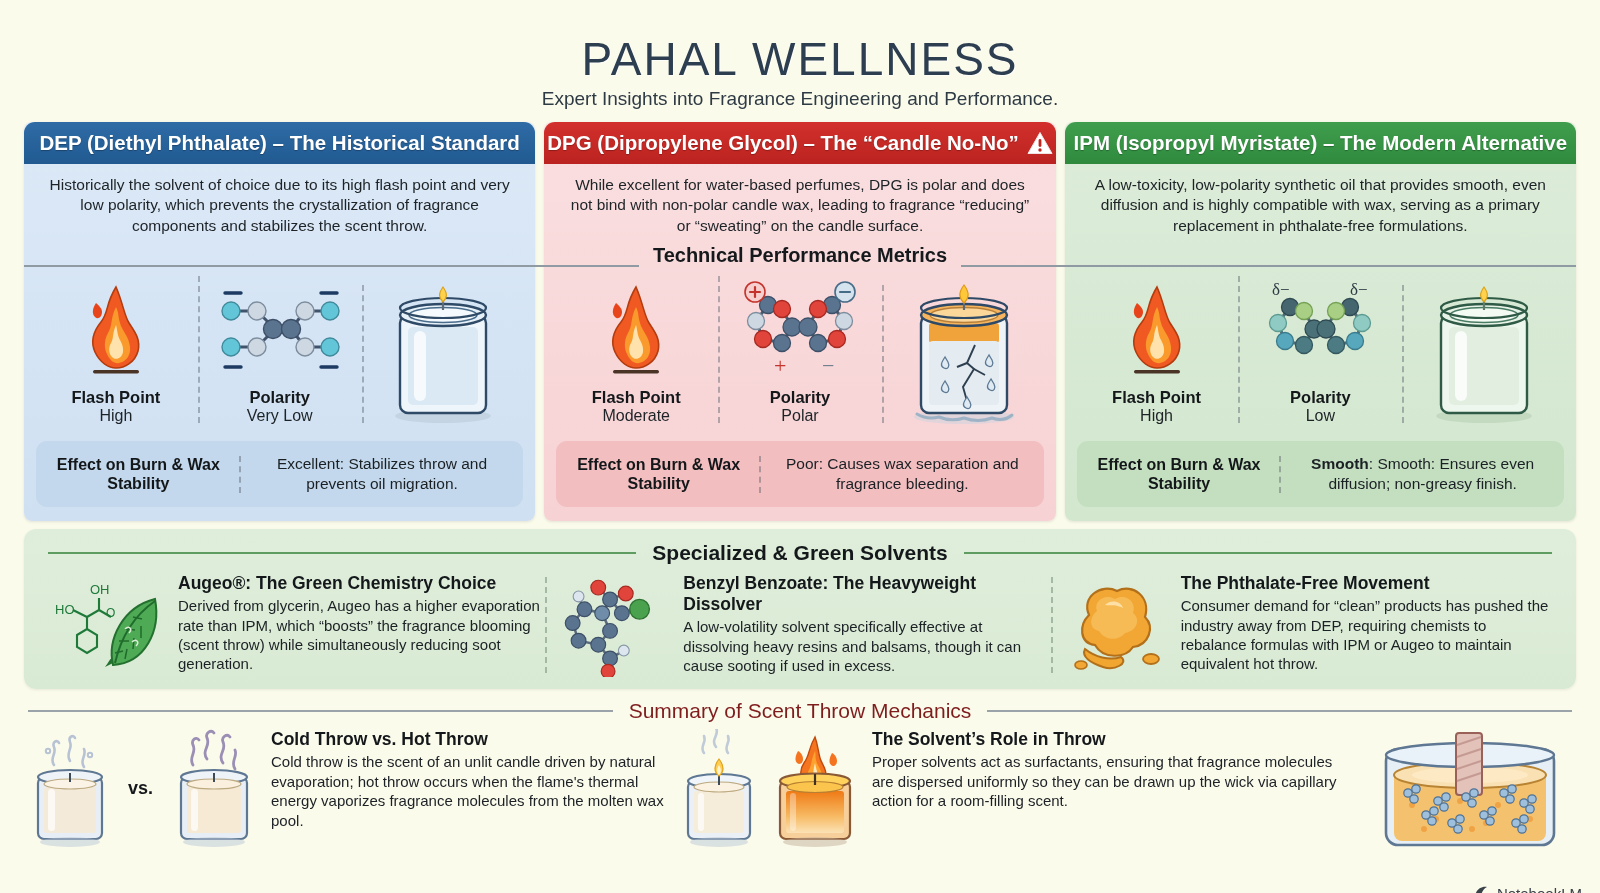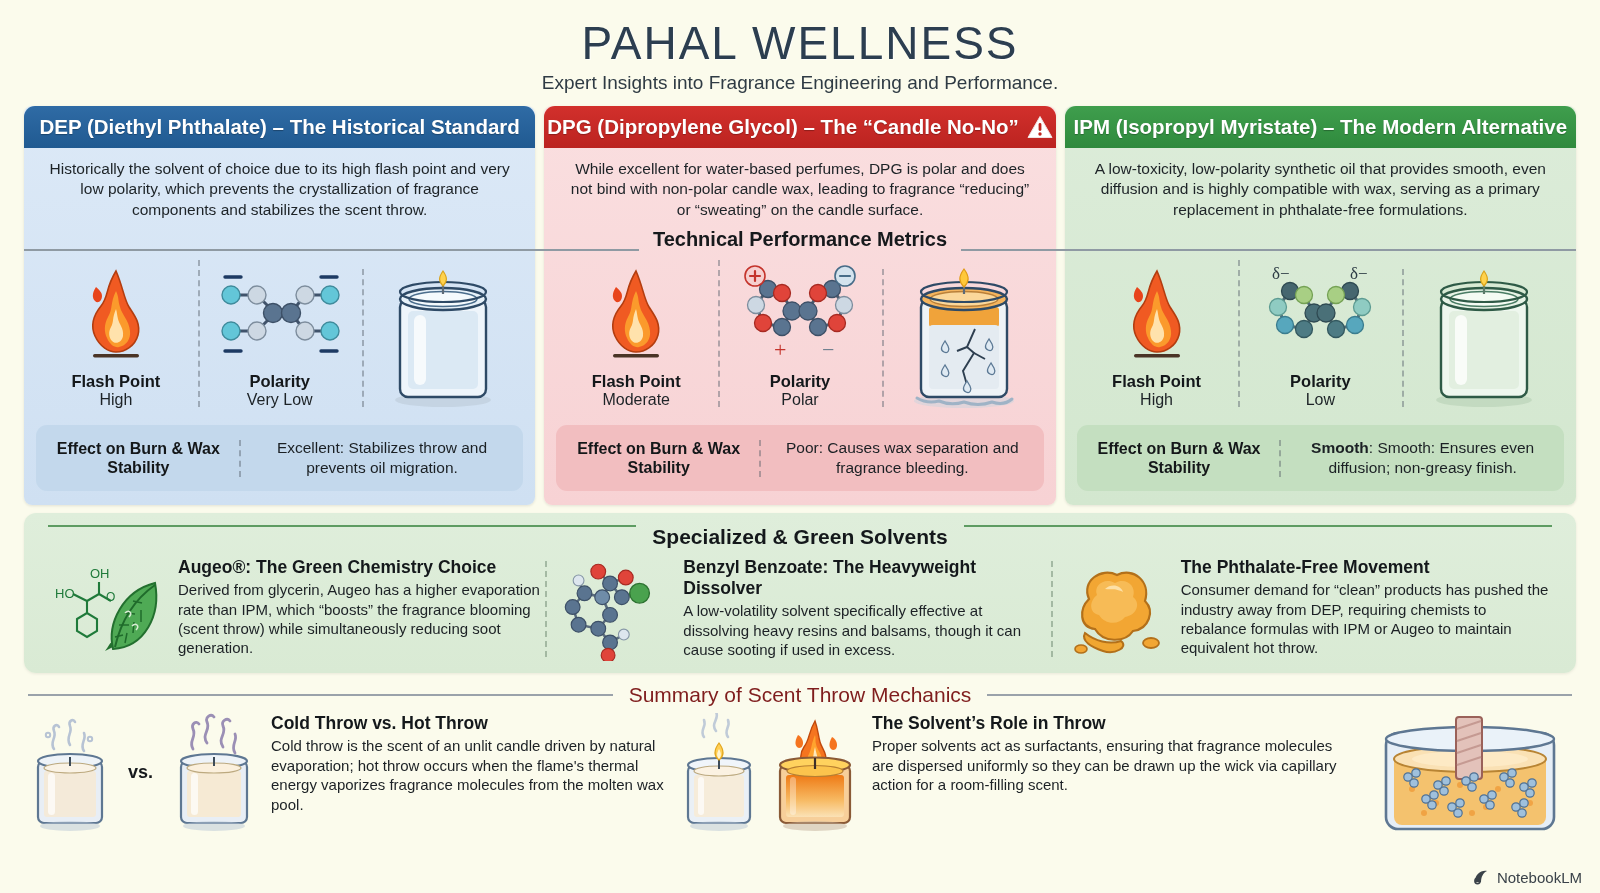--- a/index.html
+++ b/index.html
@@ -5,21 +5,21 @@
   * { box-sizing: border-box; margin: 0; padding: 0; }
   html, body {
     width: 1600px; height: 893px;
     background: #fbfbec;
     font-family: "Liberation Sans", sans-serif;
     overflow: hidden;
   }
   .page { position: relative; width: 1600px; height: 893px; background: #fbfbec; }
 
   
-  .header { text-align: center; padding-top: 16px; }
+  .header { text-align: center; padding-top: 16px; margin-top: 16px; }
   .title {
     font-size: 46px; letter-spacing: 2px; color: #2c3e50;
     font-weight: 400; font-family: "Liberation Sans", sans-serif;
     text-shadow: 1px 1px 0 rgba(255,255,255,.7);
   }
   .subtitle { font-size: 19px; color: #2f3b44; margin-top: 2px; }
 
   
   .cols { display: flex; gap: 9px; padding: 12px 24px 0 24px; }
   .col { flex: 1; border-radius: 8px; overflow: hidden; position: relative;
@@ -82,21 +82,21 @@
     border-right: 2px dashed rgba(80,90,100,.42);
   }
   .effect .txt { flex: 1; text-align: center; font-size: 15.5px; line-height: 1.3; color: #1b2024; padding: 8px 10px; }
   .effect .txt b { font-weight: bold; margin-top: 20px; }
 
   
   .green-sec {
     margin: 8px 24px 0 24px; background: linear-gradient(180deg,#dfeedb 0%, #d9ead4 100%);
     border-radius: 12px; padding: 8px 18px 12px 18px; box-shadow: 0 1px 3px rgba(0,0,0,.08);
   }
-  .sec-head { display: flex; align-items: flex-start; gap: 16px; padding: 4px 6px 8px 6px; }
+  .sec-head { display: flex; align-items: center; gap: 16px; padding: 4px 6px 8px 6px; }
   .sec-head .ln { flex: 1; height: 2px; background: #5e9c62; }
   .sec-head .tx { font-size: 21px; font-weight: bold; color: #14181b; white-space: nowrap; }
 
   .green-row { display: flex; align-items: flex-start; }
   .g-item { flex: 1; display: flex; gap: 10px; align-items: flex-start; padding: 0 6px; position: relative; }
   .g-item + .g-item::before {
     content:""; position:absolute; left:-2px; top:4px; bottom:4px;
     border-left: 2px dashed rgba(80,110,85,.40);
   }
   .g-art { flex: none; width: 120px; height: 104px; display: flex; align-items: center; justify-content: center; }

